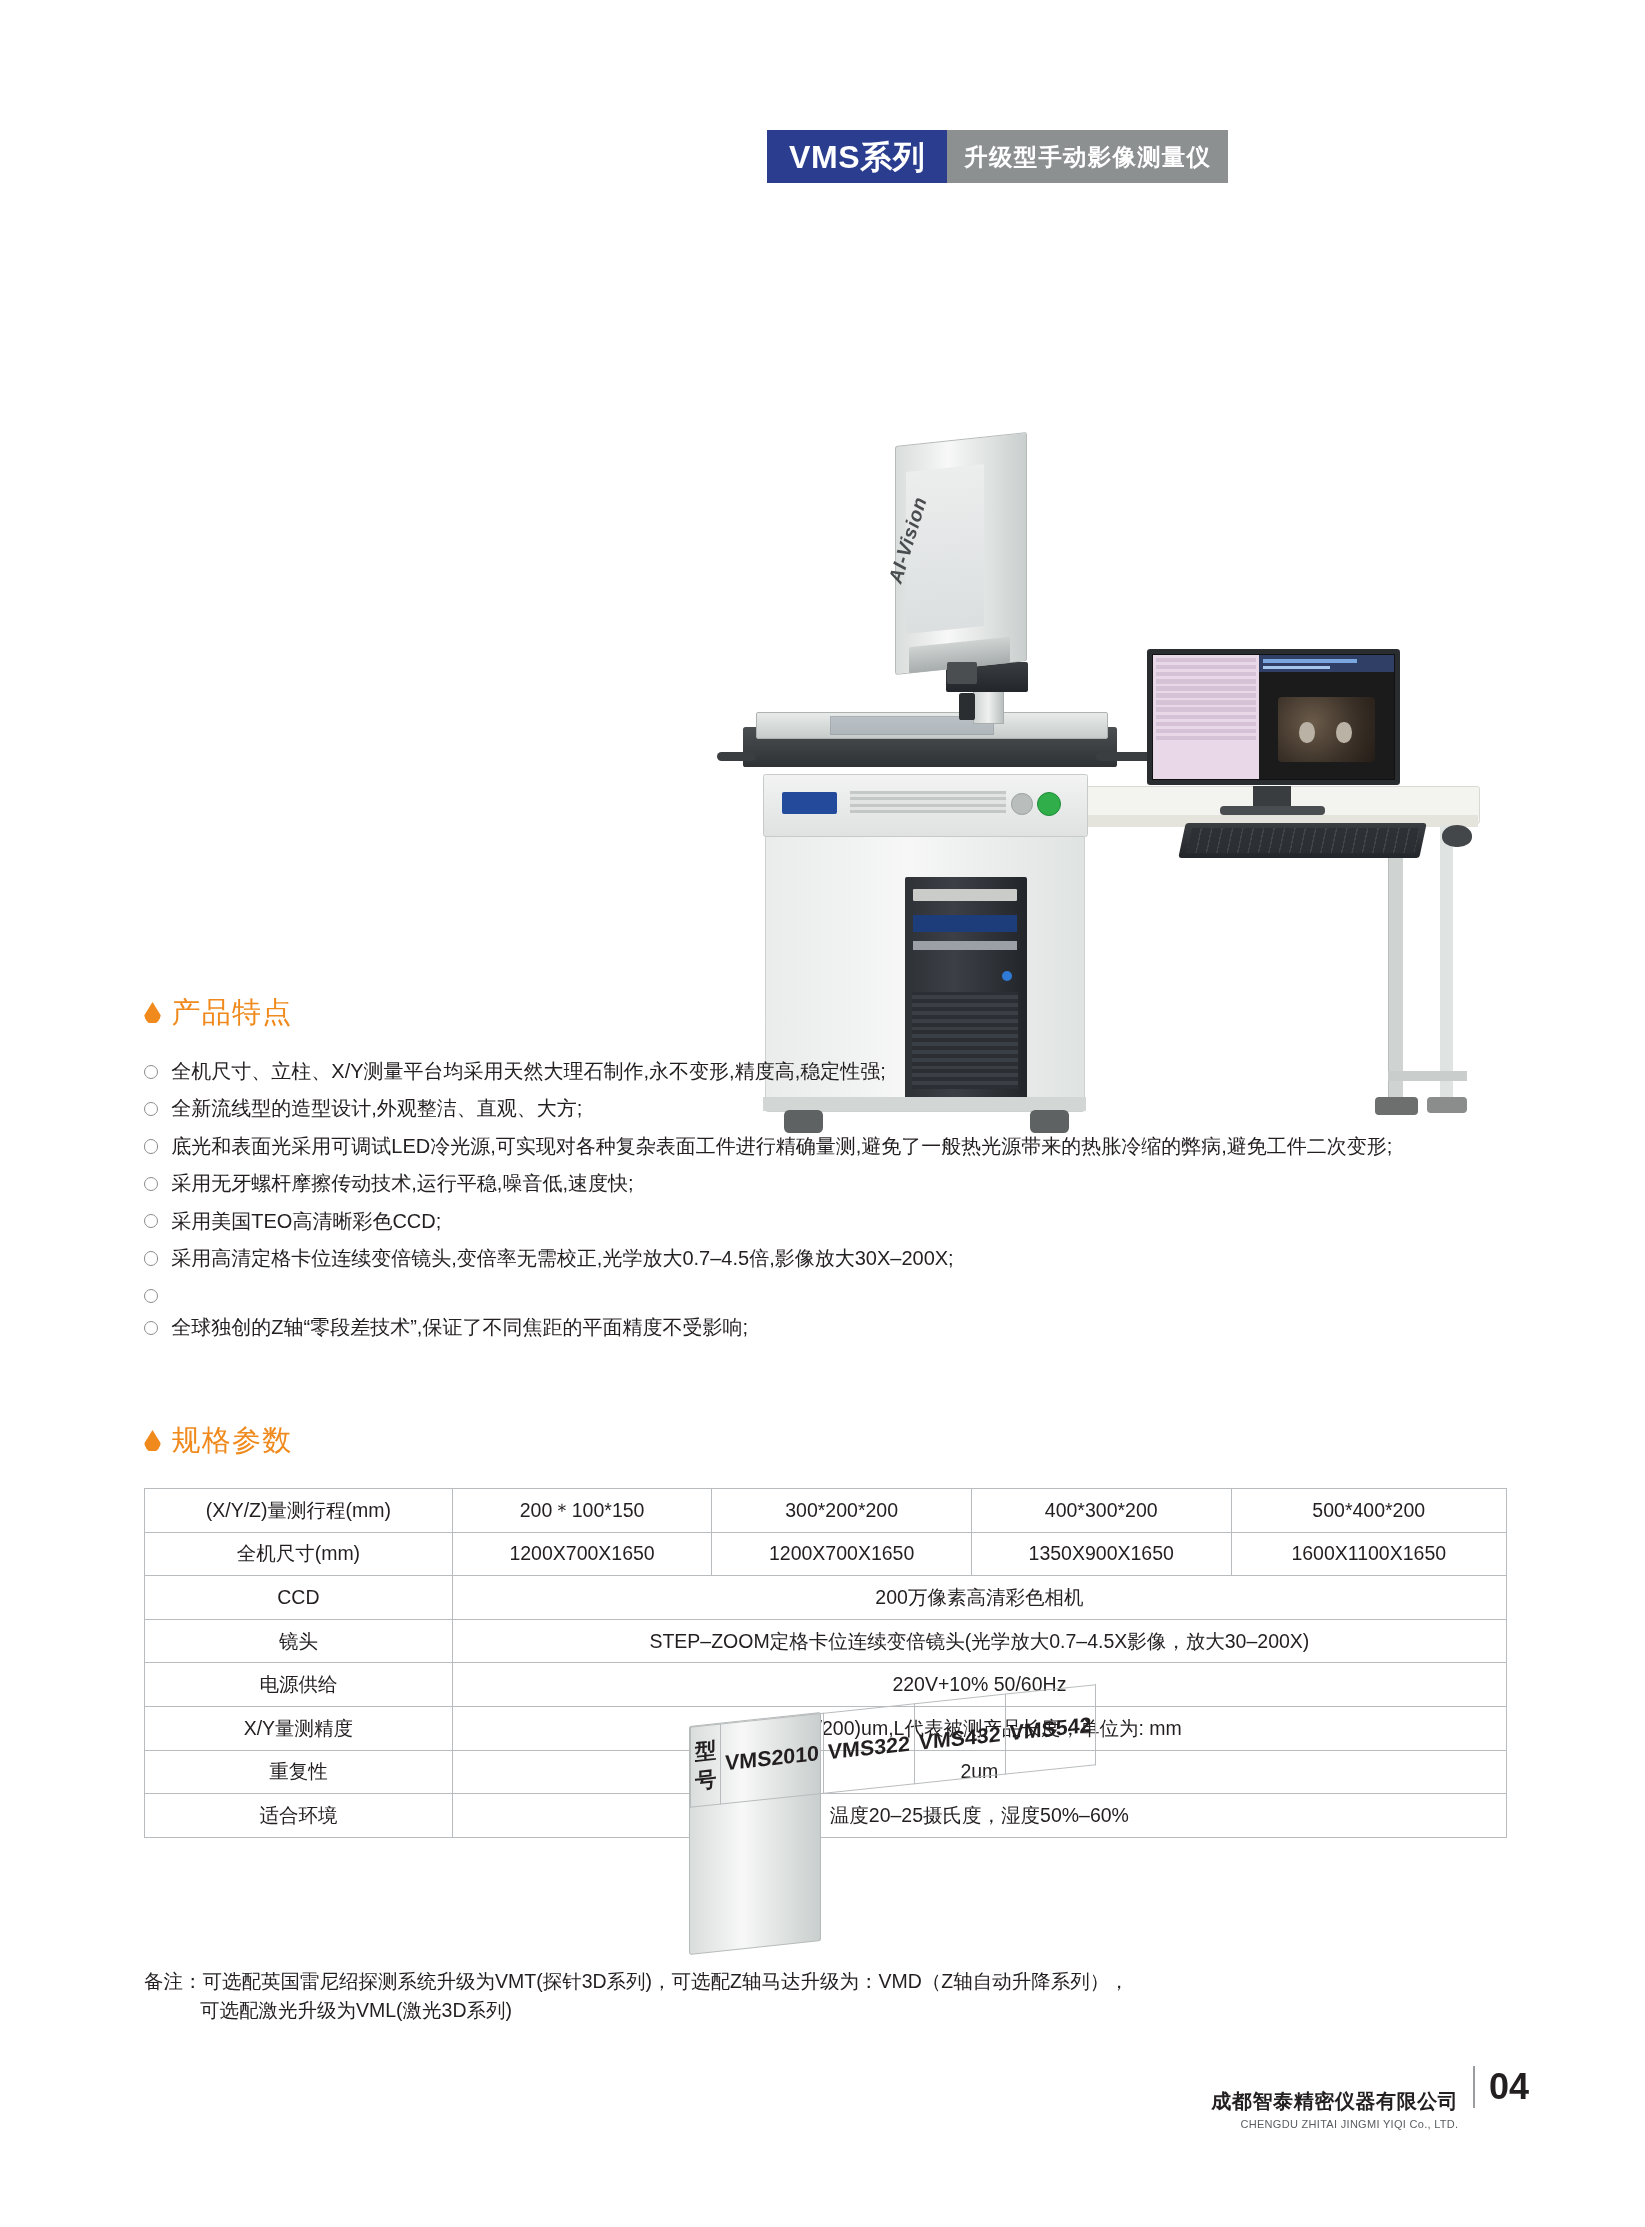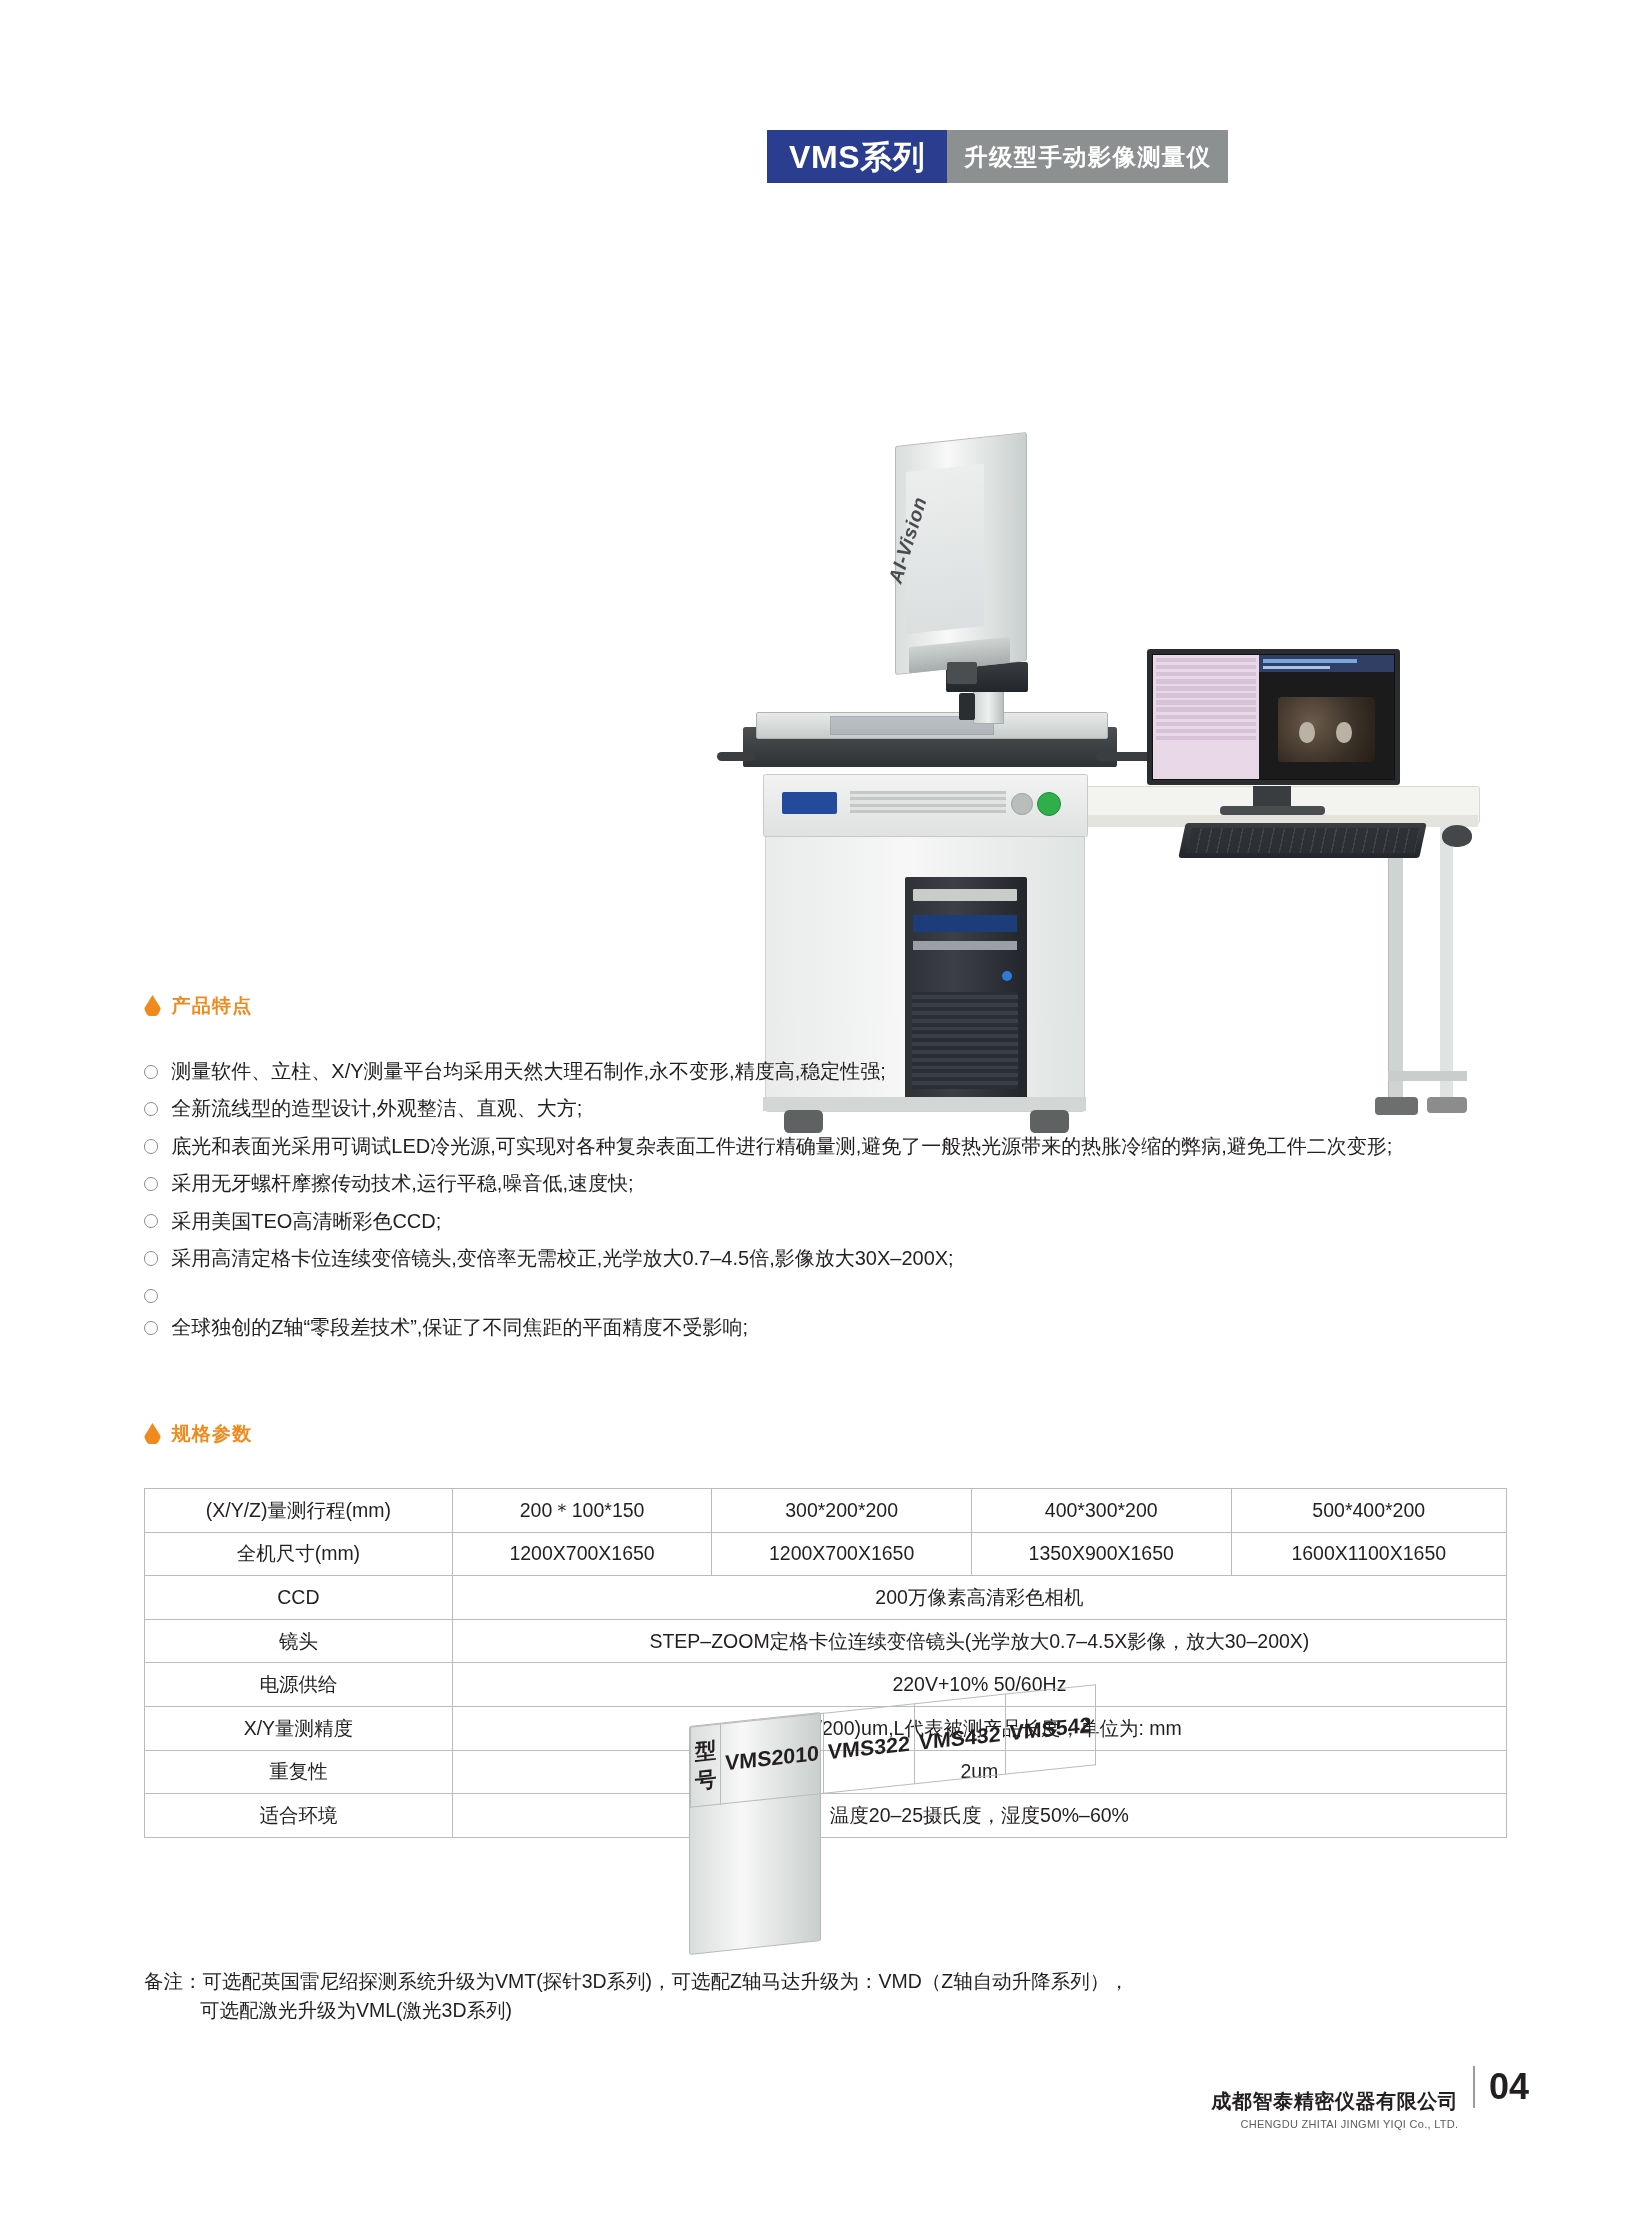--- a/index.html
+++ b/index.html
@@ -357,22 +357,22 @@
     display:flex; align-items:center;
     gap:10.4px;
   }
   .sec-drop {
     width:17px; height:22px;
     background:#f08a1d;
     clip-path:polygon(50% 0%, 100% 62%, 85% 95%, 15% 95%, 0% 62%);
     border-radius:0 0 50% 50%;
   }
   .sec-title {
-    font-size:19px;
-    font-weight:bold;
+    font-size:29px;
+    font-weight:normal;
     color:#f08a1d;
     letter-spacing:1.3px;
   }
 
   
   .features {
     position:absolute; left:144px; top:1058px;
     width:1389px;
   }
   .feat-item {
@@ -532,21 +532,21 @@
 </div>
 
 <div class="sec-head" style="left:144px; top:993px;">
   <div class="sec-drop"></div>
   <div class="sec-title">产品特点</div>
 </div>
 
 <div class="features">
   <div class="feat-item">
     <div class="bullet"></div>
-    <div class="feat-text">测量软件、立柱、X/Y测量平台均采用天然大理石制作,永不变形,精度高,稳定性强;</div>
+    <div class="feat-text">全机尺寸、立柱、X/Y测量平台均采用天然大理石制作,永不变形,精度高,稳定性强;</div>
   </div>
   <div class="feat-item">
     <div class="bullet"></div>
     <div class="feat-text">全新流线型的造型设计,外观整洁、直观、大方;</div>
   </div>
   <div class="feat-item">
     <div class="bullet"></div>
     <div class="feat-text">底光和表面光采用可调试LED冷光源,可实现对各种复杂表面工件进行精确量测,避免了一般热光源带来的热胀冷缩的弊病,避免工件二次变形;</div>
   </div>
   <div class="feat-item">

